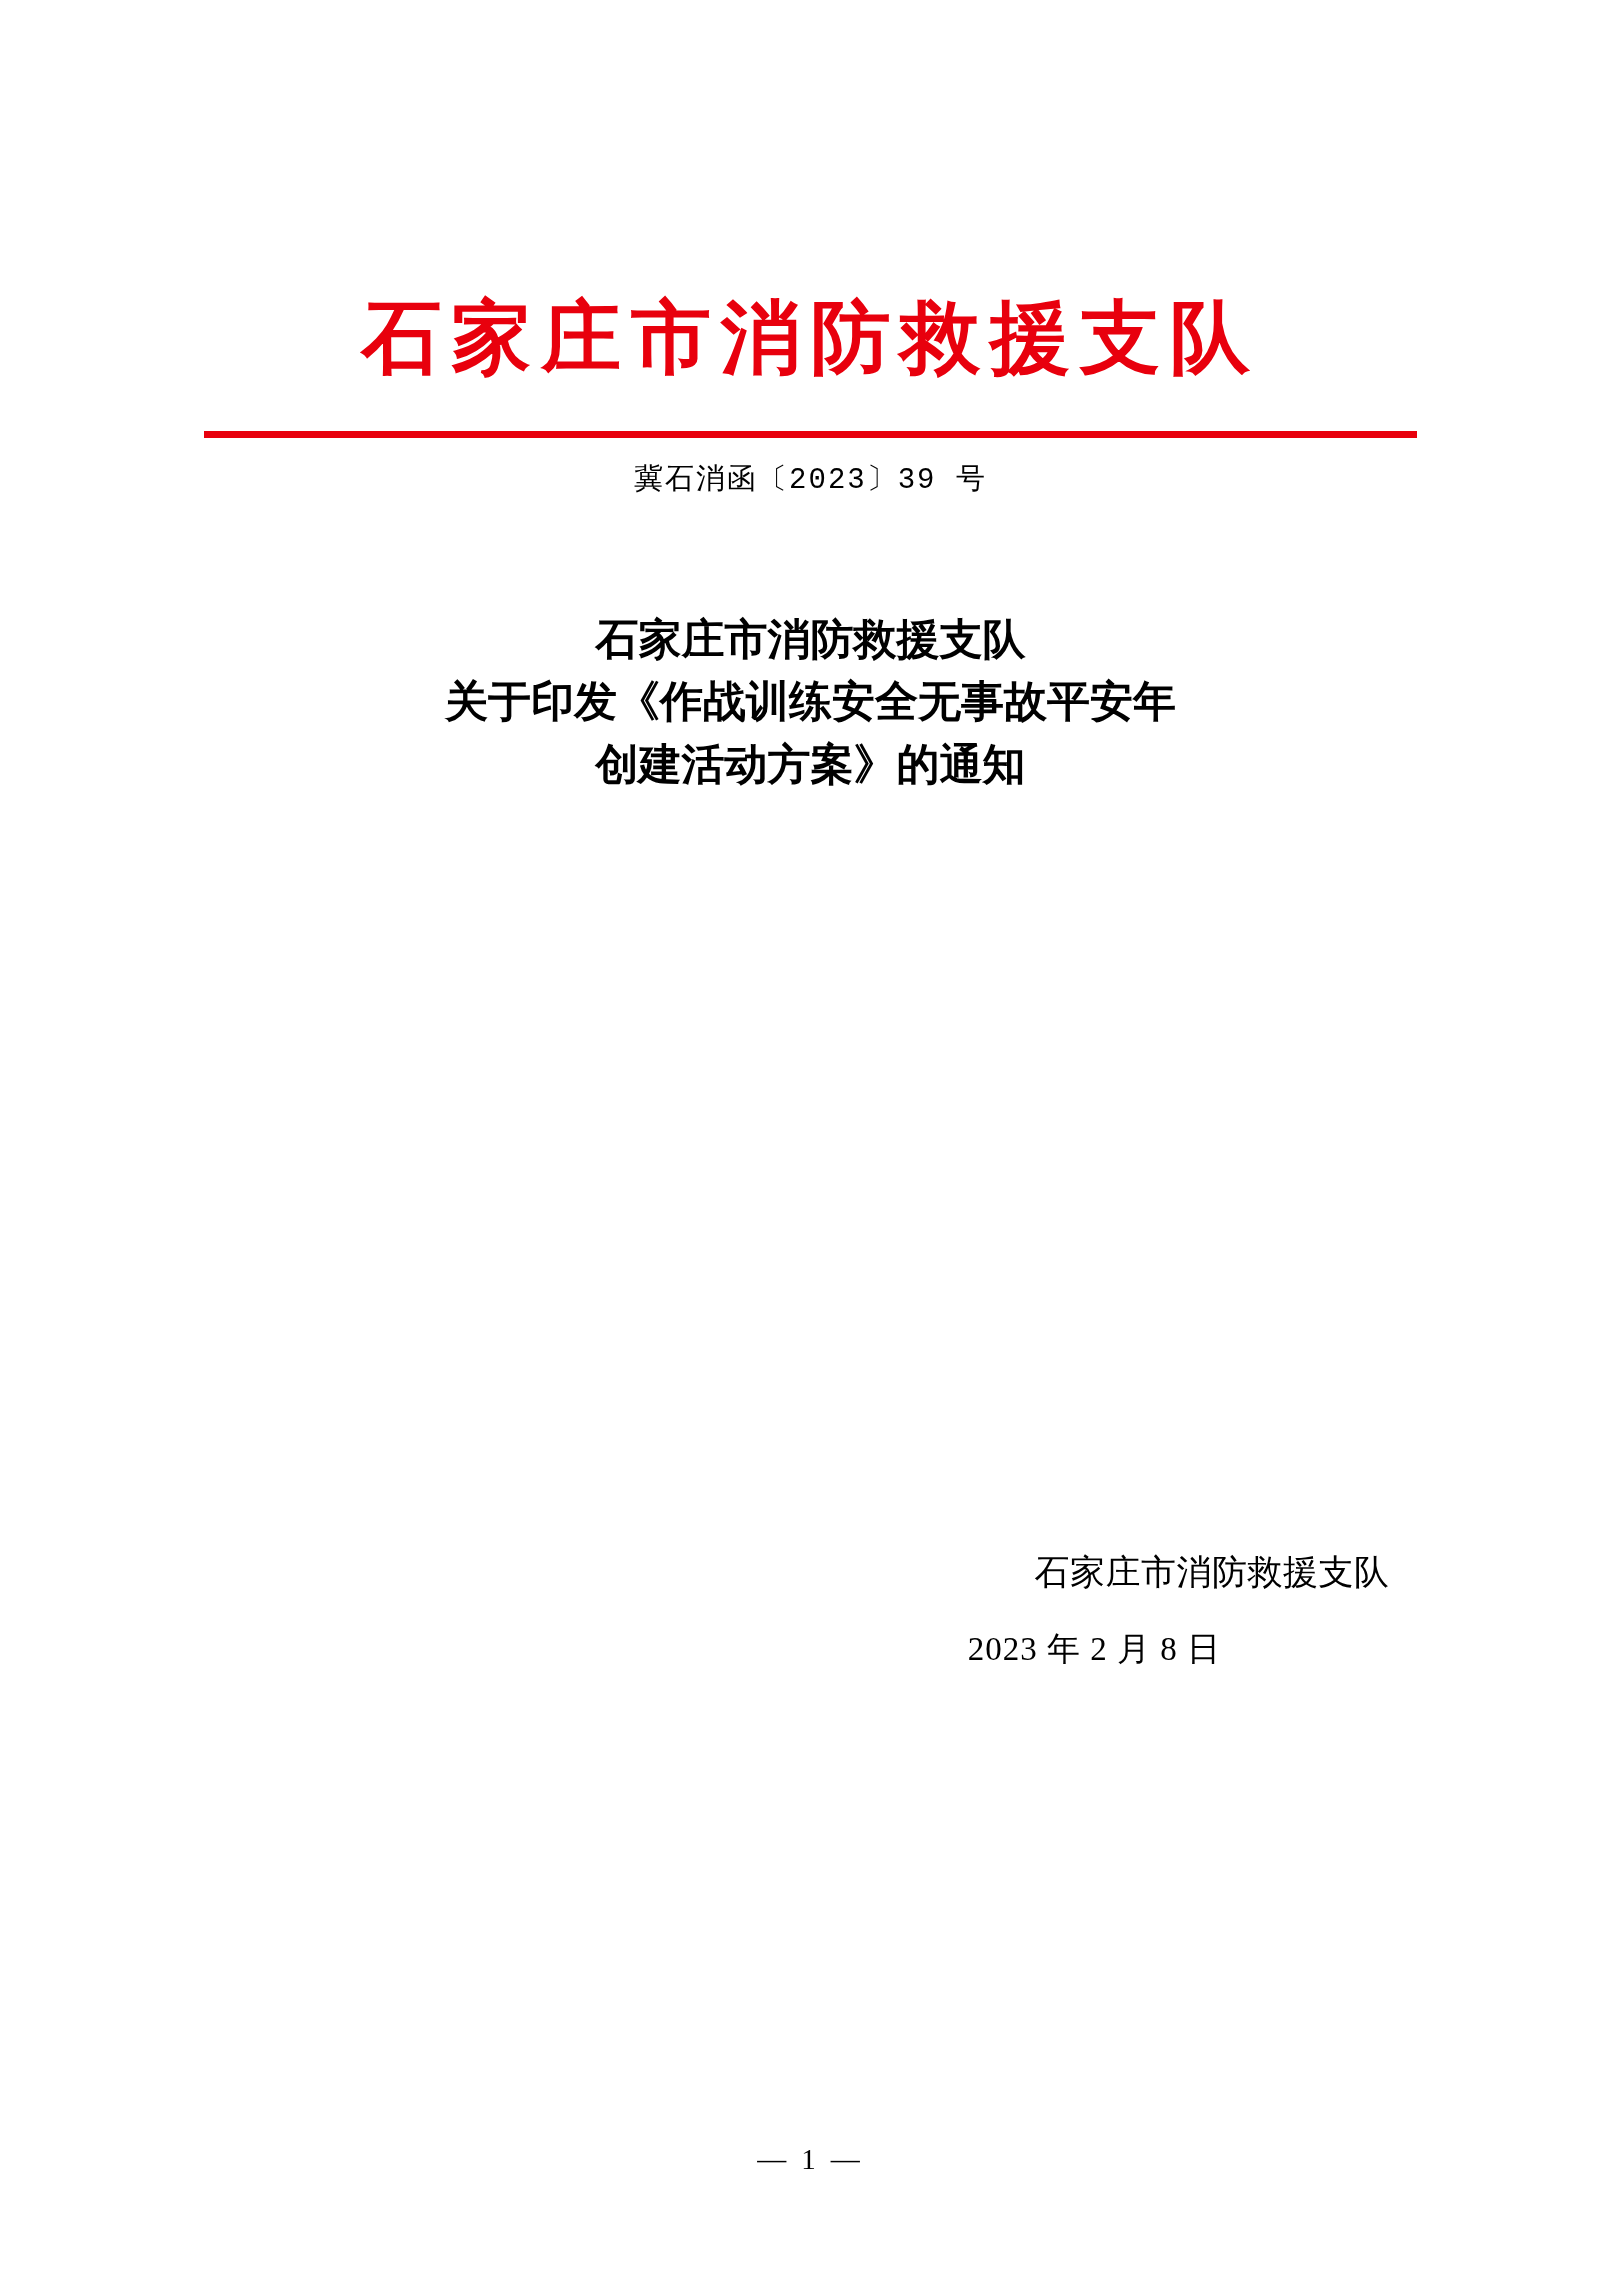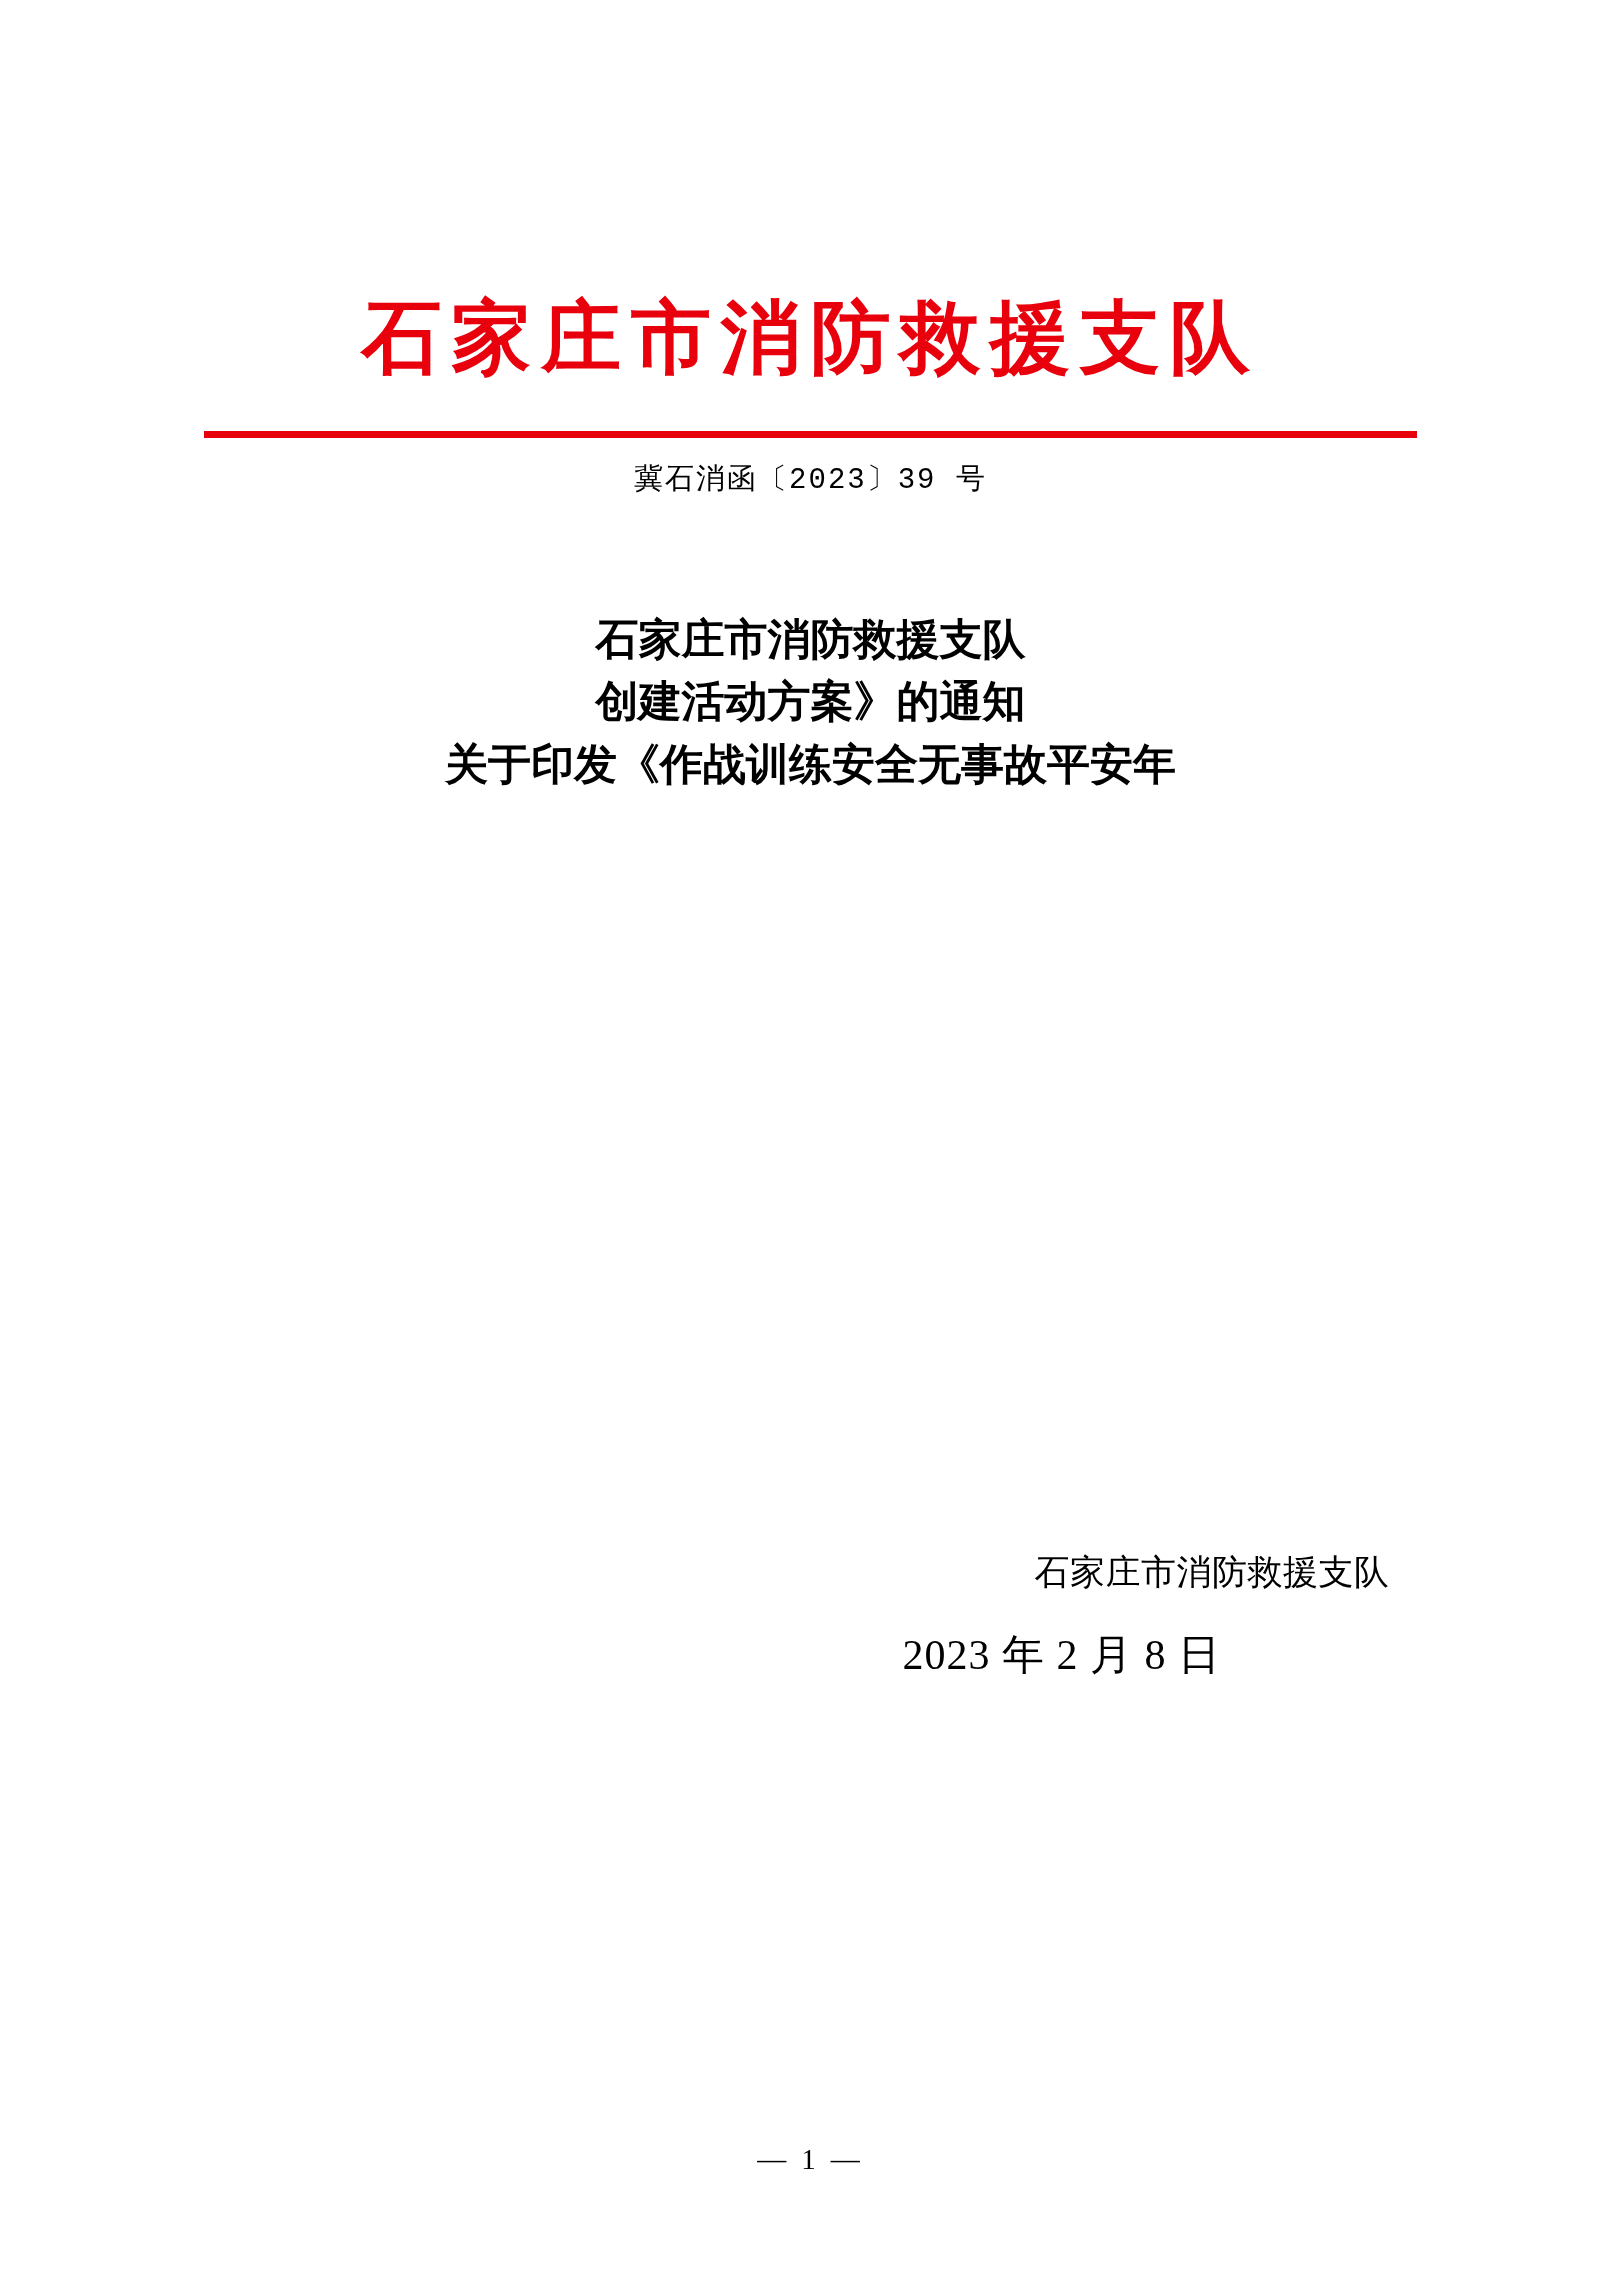--- a/index.html
+++ b/index.html
@@ -98,21 +98,21 @@
     padding-right: 27.4px;
     box-sizing: border-box;
     letter-spacing: 0.5px;
   }
   .date {
     position: absolute;
     left: 204px;
     top: 1627px;
     width: 1213px;
     font-family: "Liberation Serif", serif;
-    font-size: 42px;
+    font-size: 33px;
     text-align: right;
     padding-right: 196px;
     box-sizing: border-box;
     letter-spacing: 1px;
   }
   .page-number {
     position: absolute;
     left: 0;
     top: 2143px;
     width: 1621px;
@@ -130,22 +130,22 @@
   <div class="letterhead">
     <div class="letterhead-title">石家庄市消防救援支队</div>
   </div>
 
   <div class="red-rule"></div>
 
   <div class="doc-number">冀石消函〔2023〕39 号</div>
 
   <div class="doc-title">
     <div>石家庄市消防救援支队</div>
+    <div>关于印发《作战训练安全无事故平安年</div>
     <div>创建活动方案》的通知</div>
-    <div>关于印发《作战训练安全无事故平安年</div>
   </div>
 
 
   <div class="signature">石家庄市消防救援支队</div>
 
   <div class="date">2023 年 2 月 8 日</div>
 
   <div class="page-number">— 1 —</div>
 
 </div>

